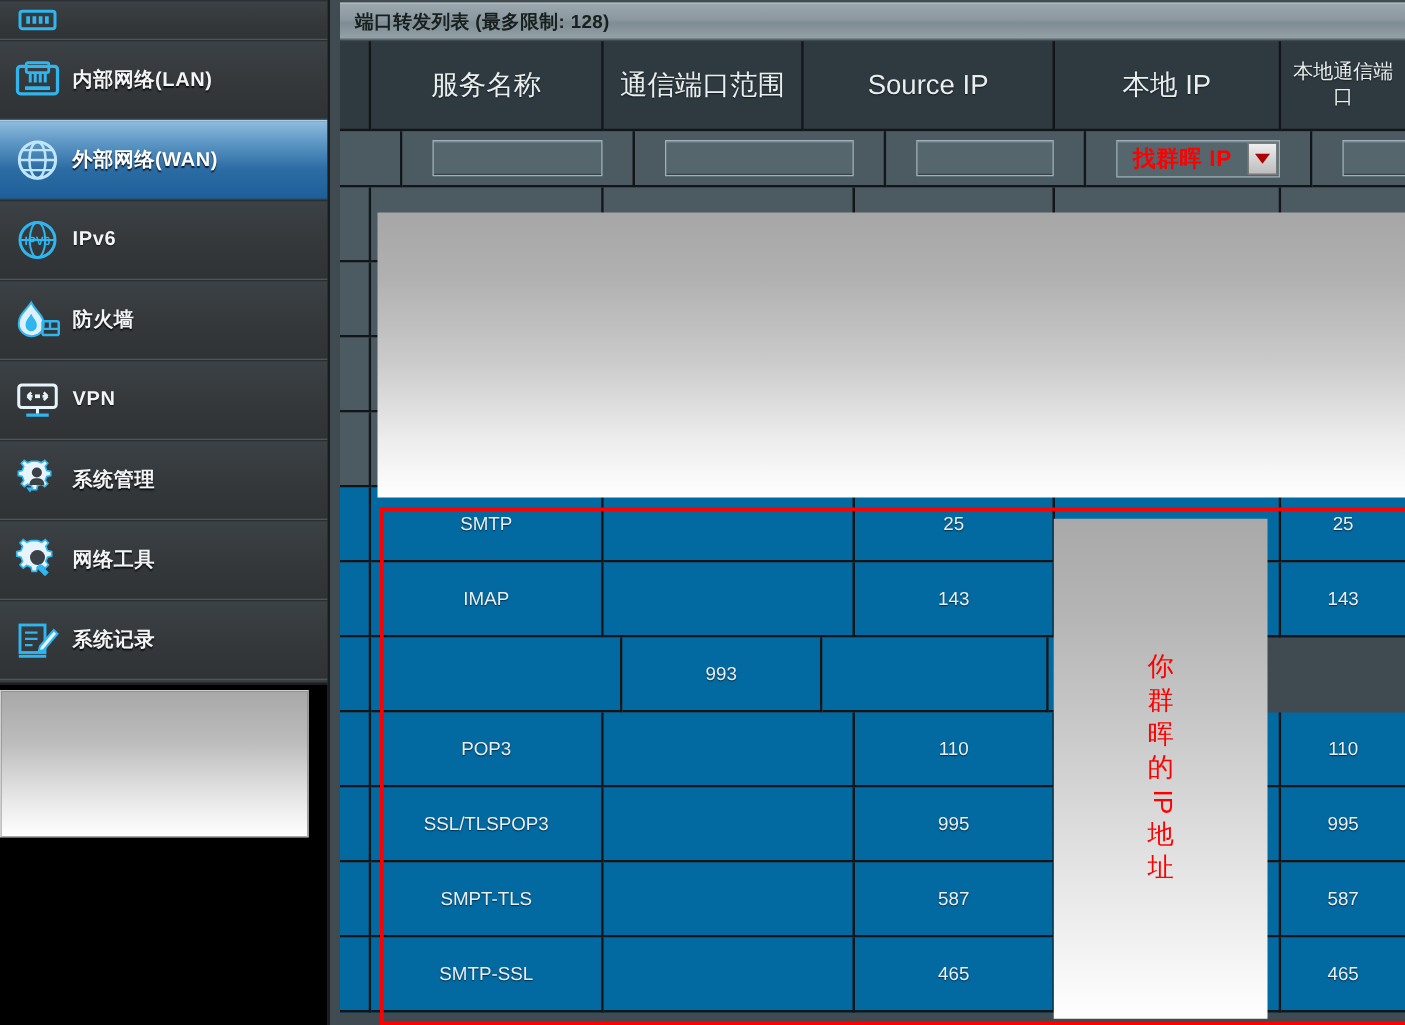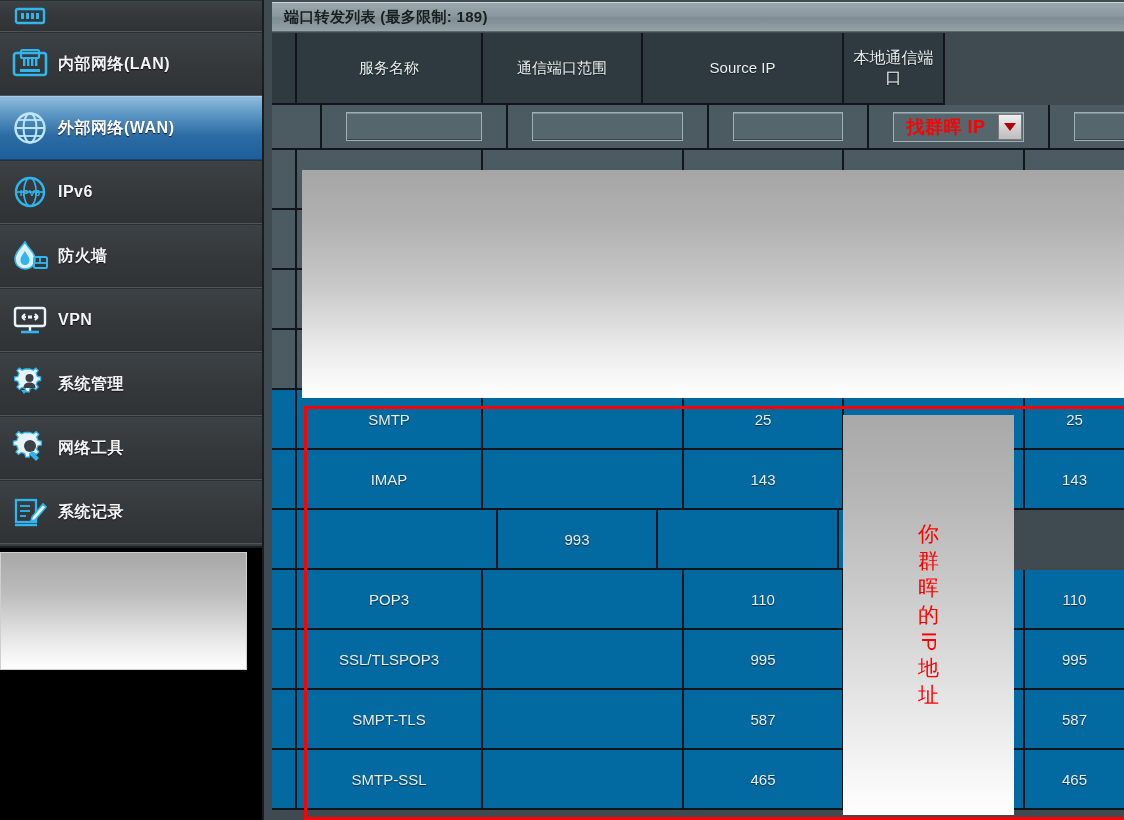--- a/index.html
+++ b/index.html
@@ -92,21 +92,21 @@
   .c0  { flex: 0 0 25px;  }
   .c1  { flex: 0 0 186px; }
   .c2  { flex: 0 0 201px; }
   .c3  { flex: 0 0 160px; }
   .c4  { flex: 0 0 181px; }
   .c5  { flex: 0 0 101px; }
 
   .head-row .cell {
     height: 72px;
     background: #2e3a3f;
-    font-size: 15px;
+    font-size: 22px;
     line-height: 1.25;
     text-align: center;
     padding: 0 4px;
   }
   .head-row .c5 { font-size: 16px; }
 
   .input-row .cell {
     height: 45px;
     background: #4b5b61;
     padding: 0 24px;
@@ -301,29 +301,30 @@
         </svg>
       </span>
       <span class="nav-label">系统记录</span>
     </div>
   </div>
 
   <div id="sidebar-panel"></div>
 
   <div id="main">
 
-    <div id="panel-title">端口转发列表 (最多限制:  189)</div>
+    <div id="panel-title">端口转发列表 (最多限制:  128)</div>
 
     <div class="tbl">
 
       <div class="trow head-row">
         <div class="cell c0"></div>
         <div class="cell c1">服务名称</div>
         <div class="cell c3">通信端口范围</div>
         <div class="cell c2">Source IP</div>
+        <div class="cell c4">本地 IP</div>
         <div class="cell c5">本地通信端口</div>
 
       </div>
 
       <div class="trow input-row">
         <div class="cell c0"></div>
         <div class="cell c1">
           <input class="txtbox" type="text" value="" style="">
         </div>
         <div class="cell c2">

